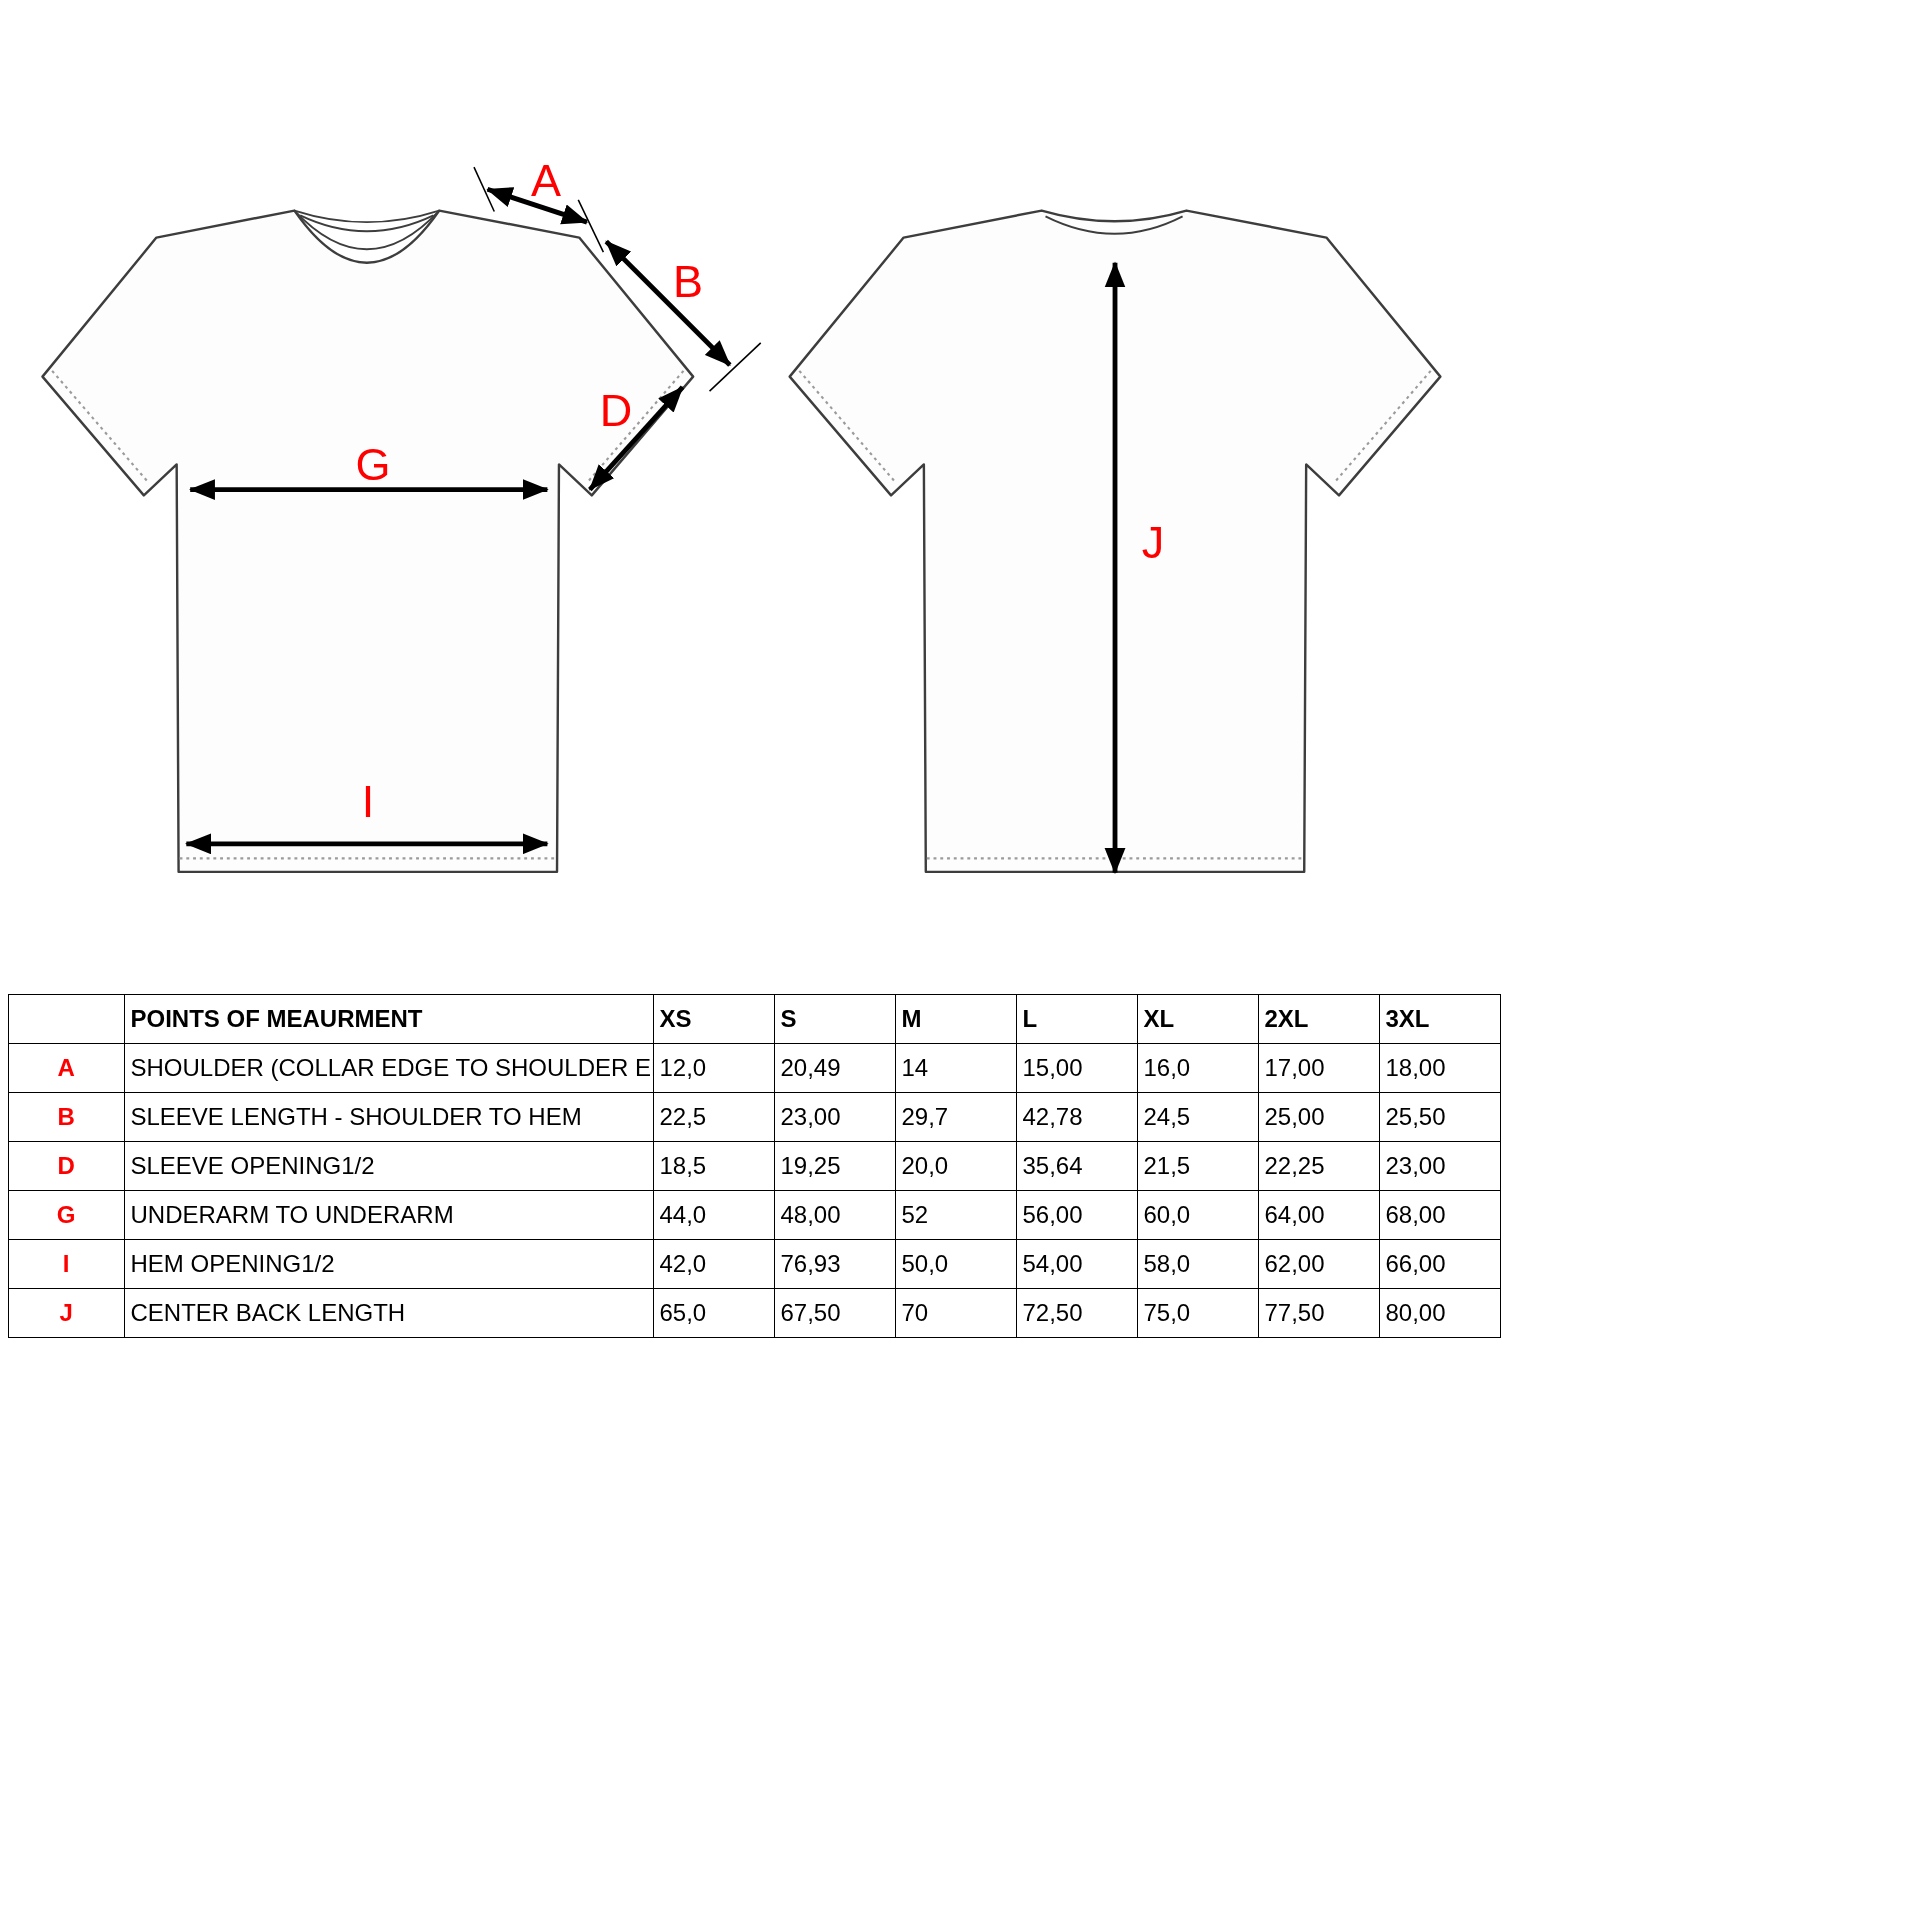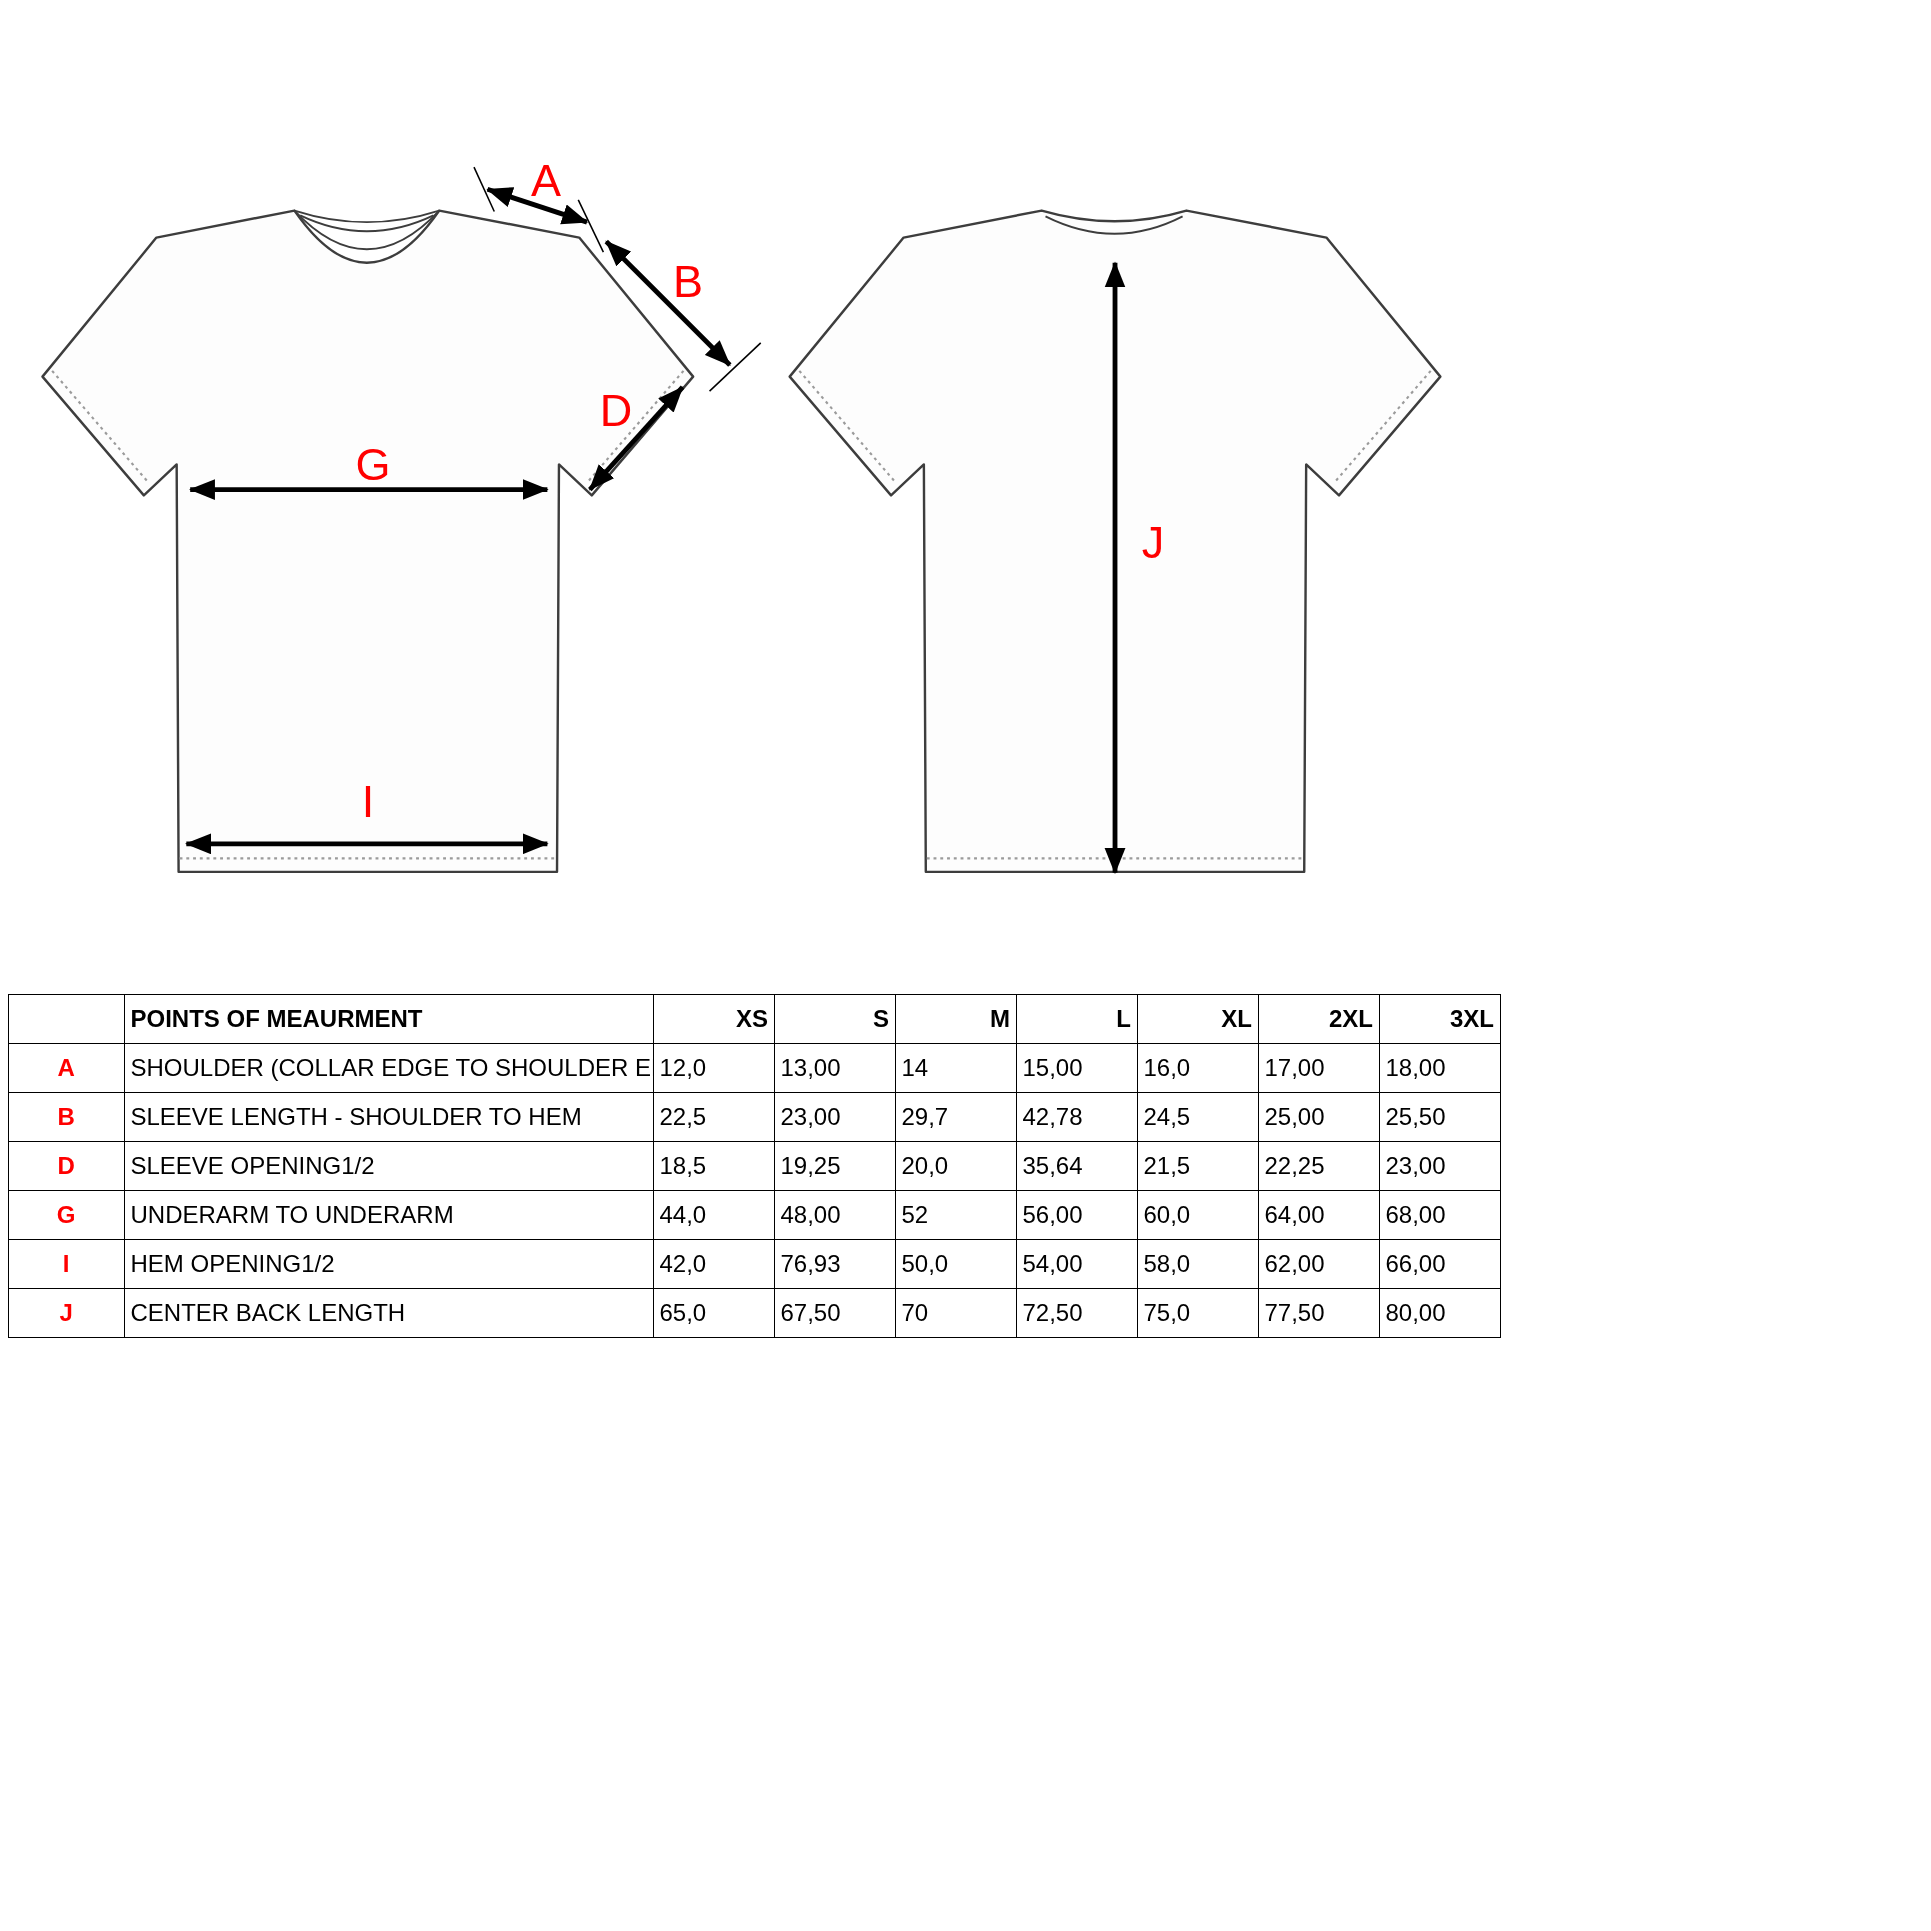--- a/index.html
+++ b/index.html
@@ -31,21 +31,21 @@
     font-size:24px;
     color:#000000;
   }
   .size-table th,.size-table td{
     border:1.9px solid #000000;
     height:48px;
     padding:0 5.8px;
     overflow:hidden;
     white-space:nowrap;
   }
-  .size-table th{font-weight:bold;text-align:right;}
+  .size-table th{font-weight:bold;text-align:left;}
   .size-table th.desc{text-align:left;}
   .size-table td{text-align:left;font-weight:normal;}
   .size-table td.letter{color:#ff0000;font-weight:bold;text-align:center;}
   .size-table td.desc{text-align:left;}
 </style>
 </head>
 <body>
 
 <div class="page">
 
@@ -126,21 +126,21 @@
         <th>XL</th>
         <th>2XL</th>
         <th>3XL</th>
       </tr>
     </thead>
     <tbody>
       <tr>
         <td class="letter">A</td>
         <td class="desc">SHOULDER (COLLAR EDGE TO SHOULDER EDGE)</td>
         <td>12,0</td>
-        <td>13,00</td>
+        <td>20,49</td>
         <td>14</td>
         <td>15,00</td>
         <td>16,0</td>
         <td>17,00</td>
         <td>18,00</td>
       </tr>
       <tr>
         <td class="letter">B</td>
         <td class="desc">SLEEVE LENGTH - SHOULDER TO HEM</td>
         <td>22,5</td>

